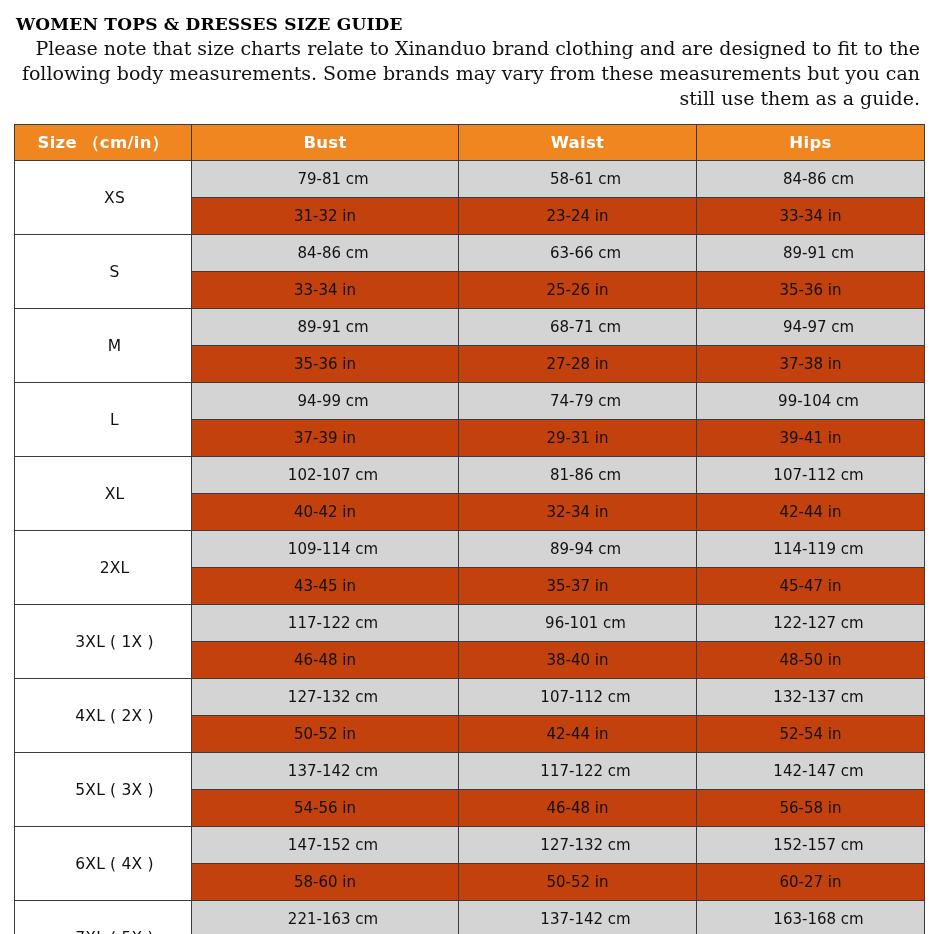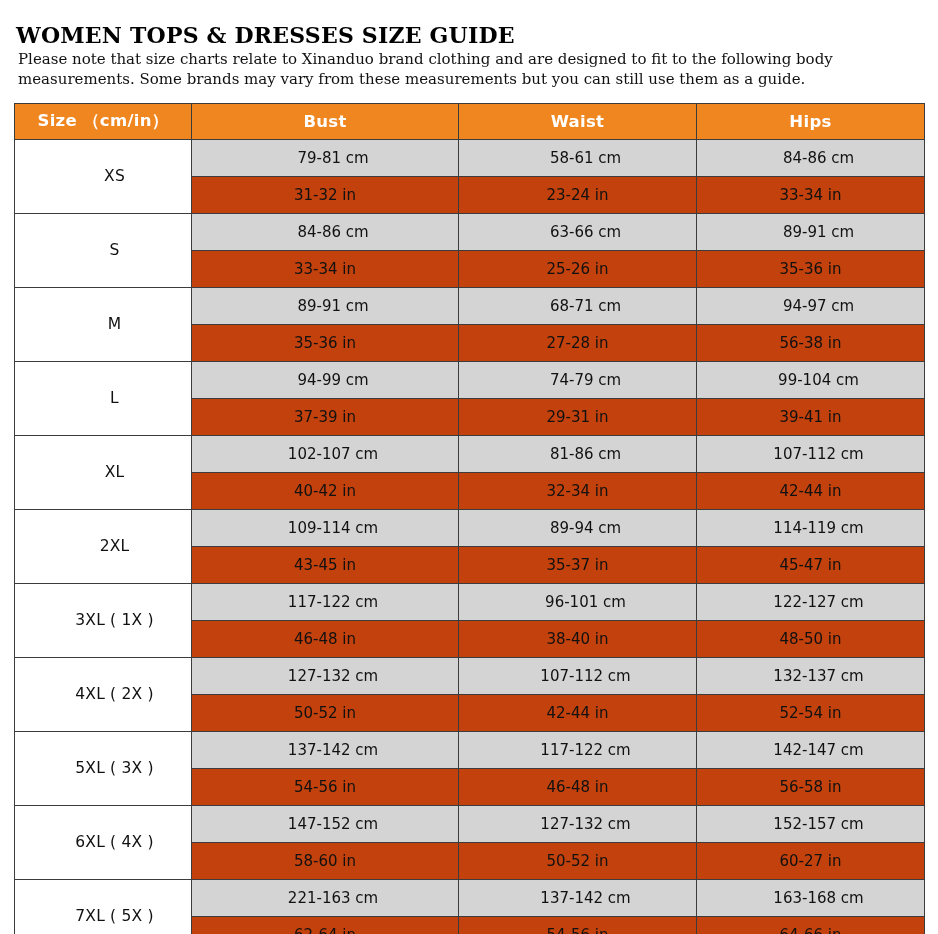--- a/index.html
+++ b/index.html
@@ -17,30 +17,30 @@
   .page {
     width: 938px;
     height: 934px;
     box-sizing: border-box;
     padding: 14px 14px 6px 14px;
     position: relative;
   }
   .title {
     font-family: "DejaVu Serif", serif;
     font-weight: bold;
-    font-size: 22px;
+    font-size: 17px;
     letter-spacing: 0.2px;
-    margin: 8px 0 2px 2px;
+    margin: 0 0 2px 2px;
     color: #000;
   }
   .note {
     font-family: "DejaVu Serif", serif;
-    font-size: 15px;
+    font-size: 19px;
     line-height: 1.32;
-    text-align: left;
+    text-align: right;
     margin: 0 4px 8px 4px;
     color: #111;
   }
   table.size-table {
     border-collapse: collapse;
     width: 910px;
     margin: 13px auto;
     table-layout: fixed;
   }
   table.size-table th,
@@ -130,21 +130,21 @@
         </tr>
         <tr class="cm">
           <td class="size-cell" rowspan="2">M</td>
           <td class="val">89-91 cm</td>
           <td class="val">68-71 cm</td>
           <td class="val">94-97 cm</td>
         </tr>
         <tr class="inch">
           <td class="val">35-36 in</td>
           <td class="val">27-28 in</td>
-          <td class="val">56-38 in</td>
+          <td class="val">37-38 in</td>
         </tr>
         <tr class="cm">
           <td class="size-cell" rowspan="2">L</td>
           <td class="val">94-99 cm</td>
           <td class="val">74-79 cm</td>
           <td class="val">99-104 cm</td>
         </tr>
         <tr class="inch">
           <td class="val">37-39 in</td>
           <td class="val">29-31 in</td>

